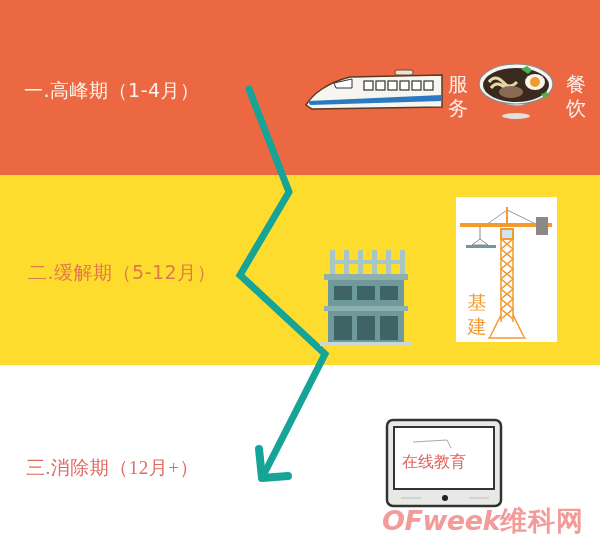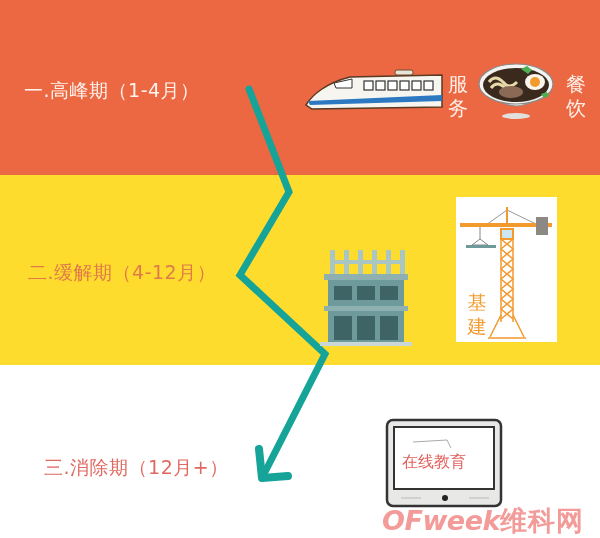--- a/index.html
+++ b/index.html
@@ -5,41 +5,41 @@
   html, body { margin: 0; padding: 0; }
   body { width: 600px; height: 538px; position: relative; overflow: hidden; background: #ffffff;
          font-family: "DejaVu Sans", "Liberation Sans", sans-serif; }
   .band { position: absolute; left: 0; width: 600px; }
   .band-1 { top: 0; height: 175px; background: #EB6842; }
   .band-2 { top: 175px; height: 190px; background: #FEDC2E; }
   .band-3 { top: 365px; height: 173px; background: #ffffff; }
   .stage-label { position: absolute; font-size: 19px; letter-spacing: 0.5px; white-space: nowrap; text-align: center; }
   .stage-1 { left: 24px; top: 78px; color: #FFF3EC; }
   .stage-2 { left: 28px; top: 260px; color: #E07A4A; }
-  .stage-3 { left: 44px; top: 455px; color: #E06A62; }
+  .stage-3 { left: 26px; top: 455px; color: #E06A62; font-family: Liberation Serif, serif; }
   .vtext { position: absolute; font-size: 20px; line-height: 24px; width: 22px; text-align: center; }
   .svc { left: 447px; top: 72px; color: #FFEDE6; }
   .food { left: 565px; top: 72px; color: #FFEDE6; }
   .icon { position: absolute; }
   .crane-card { position: absolute; left: 456px; top: 197px; width: 101px; height: 145px; background: #ffffff; }
   .crane-text { left: 466px; top: 290px; color: #F29A2E; font-size: 19px; }
   .tv-text { position: absolute; left: 402px; top: 452px; color: #E0625E; font-size: 16px; white-space: nowrap; }
   .watermark { position: absolute; left: 382px; top: 503px; color: #F08A88; font-size: 27px; font-weight: bold;
                font-style: italic; letter-spacing: -0.5px; white-space: nowrap; opacity: 0.85; }
   .watermark .cn { font-style: normal; letter-spacing: 1px; }
 </style>
 </head>
 <body>
 
 <div class="band band-1"></div>
 <div class="band band-2"></div>
 <div class="band band-3"></div>
 
 <div class="stage-label stage-1">一.高峰期（1-4月）</div>
-<div class="stage-label stage-2">二.缓解期（4-12月）</div>
+<div class="stage-label stage-2">二.缓解期（5-12月）</div>
 <div class="stage-label stage-3">三.消除期（12月+）</div>
 
 <svg class="icon" style="left:0;top:0" width="600" height="538" viewBox="0 0 600 538">
   <polyline points="249,89 289,192 240,275 325,354 264,474" fill="none" stroke="#16A398" stroke-width="7" stroke-linejoin="miter" stroke-linecap="round"></polyline>
   <polyline points="259,449 262,478 288,476" fill="none" stroke="#16A398" stroke-width="8" stroke-linecap="round" stroke-linejoin="round"></polyline>
 </svg>
 
 <svg class="icon" style="left:302px;top:67px" width="142" height="44" viewBox="0 0 142 44">
   <rect x="93" y="3" width="18" height="5" rx="2" fill="#E9E4D8" stroke="#6b4a2a" stroke-width="1"></rect>
   <path d="M4,38 C10,28 24,16 48,10 L140,8 L140,40 L10,42 Z" fill="#F6F5F0" stroke="#5a3a22" stroke-width="1.5"></path>

